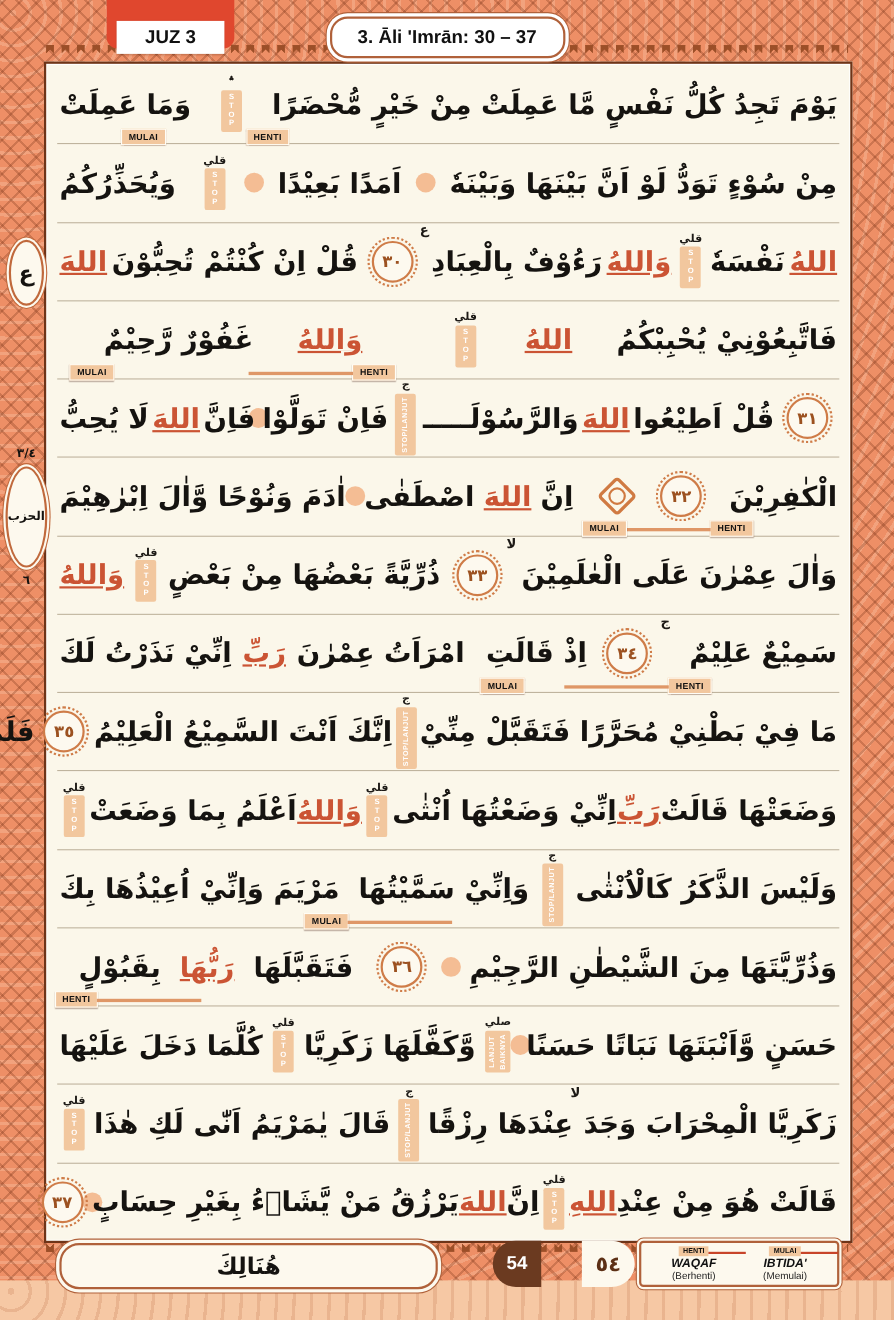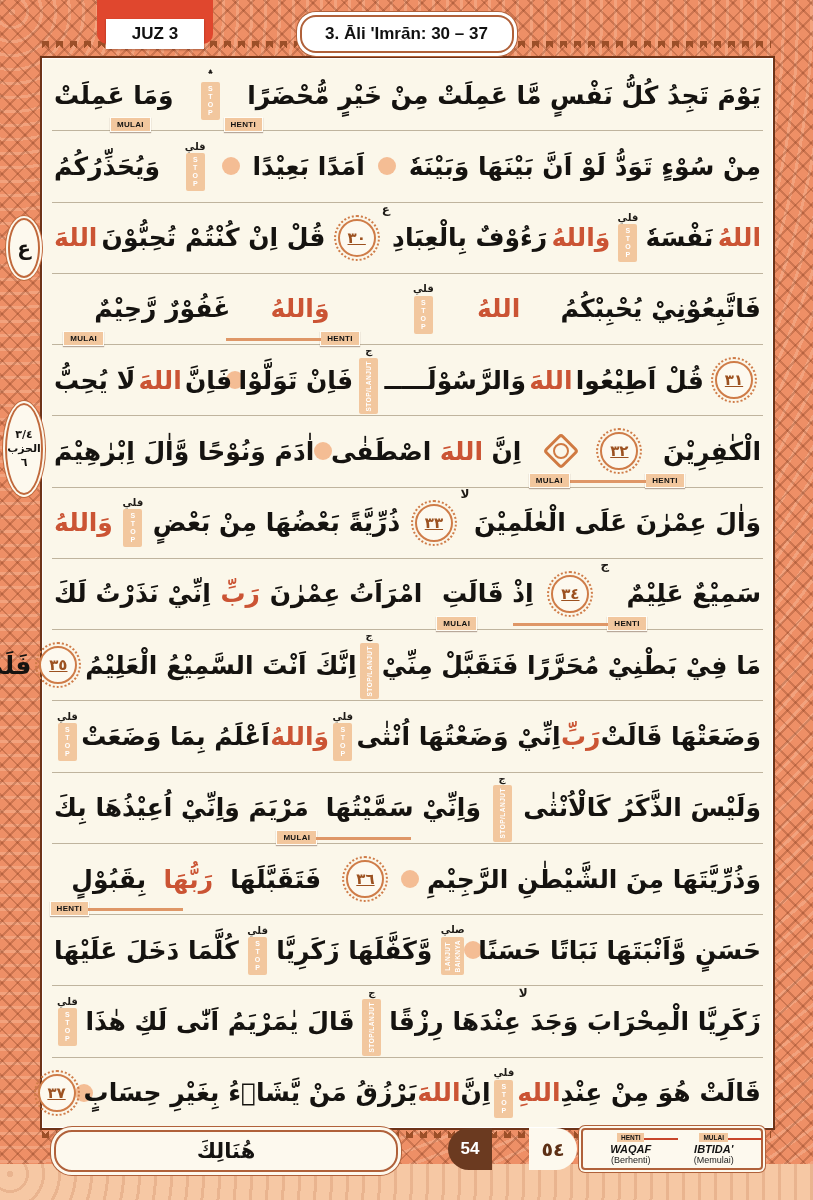--- a/index.html
+++ b/index.html
@@ -28,27 +28,27 @@
   .sheet{position:absolute;left:40px;right:38px;top:56px;bottom:70px;
     background:#fbf7ea;border:2px solid #6e3418;box-shadow:0 0 0 1px #fff inset;z-index:2;
     display:flex;flex-direction:column;padding:2px 10px 0 10px;box-sizing:border-box;}
 
   .line{direction:rtl;flex:1 1 0;display:flex;align-items:center;justify-content:space-between;
     border-bottom:1px solid #bfb49e;position:relative;
     font-family:"DejaVu Sans",sans-serif;font-size:25px;font-weight:700;color:#151310;
     white-space:nowrap;padding:0 2px;}
   .line:last-child{border-bottom:none;}
   .seg{position:relative;z-index:1;}
-  .seg.allah{color:#cb5434;}
+  .seg.allah{color:#cb5434;text-decoration:underline;}
 
   
   .vnum{display:inline-flex;align-items:center;justify-content:center;flex:0 0 auto;
     width:34px;height:34px;border-radius:50%;border:2px solid #cf7c48;outline:2px dotted #cf7c48;
     outline-offset:2px;background:#fdf9ef;color:#9c5120;
-    font:700 15px "DejaVu Sans",sans-serif;margin:0 8px;z-index:1;text-decoration:underline;}
+    font:700 15px "DejaVu Sans",sans-serif;margin:0 8px;z-index:1;}
 
   
   .rub{display:inline-block;width:20px;height:20px;border:3px solid #d07a42;border-radius:4px;
     transform:rotate(45deg);position:relative;margin:0 10px;flex:0 0 auto;}
   .rub::after{content:"";position:absolute;inset:2px;border:2px solid #d07a42;border-radius:50%;}
 
   
   .wstrip{display:inline-flex;flex-direction:column;align-items:center;margin:0 3px;z-index:2;flex:0 0 auto;}
   .wstrip .sym{font:700 10px "DejaVu Sans",sans-serif;color:#1d1a16;line-height:1.05;margin-bottom:1px;}
   .wstrip .bar{background:#f2c79e;border-radius:2px;padding:3px 2px;display:flex;gap:1px;
@@ -84,21 +84,21 @@
   .title-pill{position:absolute;left:50%;top:15px;transform:translateX(-50%);
     min-width:210px;height:34px;background:#fff;border:2px solid #b0613a;border-radius:16px;
     box-shadow:0 0 0 3px #fff, 0 0 0 4px #b0613a;display:flex;align-items:center;justify-content:center;
     font:700 17px "Liberation Sans",sans-serif;color:#111;z-index:3;padding:0 0;}
 
   
   .marg{position:absolute;background:#fdf9ee;border:2px solid #c0693c;border-radius:50%;
     box-shadow:0 0 0 2px #fdf9ee,0 0 0 3px #c0693c;display:flex;flex-direction:column;
     align-items:center;justify-content:center;z-index:3;}
   .marg.ain{left:8px;top:218px;width:28px;height:56px;font:700 20px "DejaVu Sans",sans-serif;color:#151310;}
-  .marg.hizb{left:5px;top:403px;width:34px;height:88px;font:700 11px "DejaVu Sans",sans-serif;color:#151310;line-height:1.3;}
+  .marg.hizb{left:5px;top:424px;width:34px;height:88px;font:700 11px "DejaVu Sans",sans-serif;color:#151310;line-height:1.3;gap:44px;}
 
   
   .footer{position:absolute;left:40px;right:38px;bottom:28px;height:44px;z-index:3;}
   .catchword{position:absolute;left:14px;top:2px;width:340px;height:38px;background:#fdf9ee;
     border:2px solid #b0613a;border-radius:18px;box-shadow:0 0 0 3px #fdf9ee,0 0 0 4px #b0613a;
     display:flex;align-items:center;justify-content:center;direction:rtl;
     font:700 21px "DejaVu Sans",sans-serif;color:#151310;}
   .pagenum{position:absolute;left:408px;top:0;height:42px;display:flex;gap:37px;}
   .pagenum .latin{background:#6b3a20;color:#fff;font:700 17px "Liberation Sans",sans-serif;
     width:44px;border-radius:21px 0 0 21px;display:flex;align-items:center;justify-content:center;}

